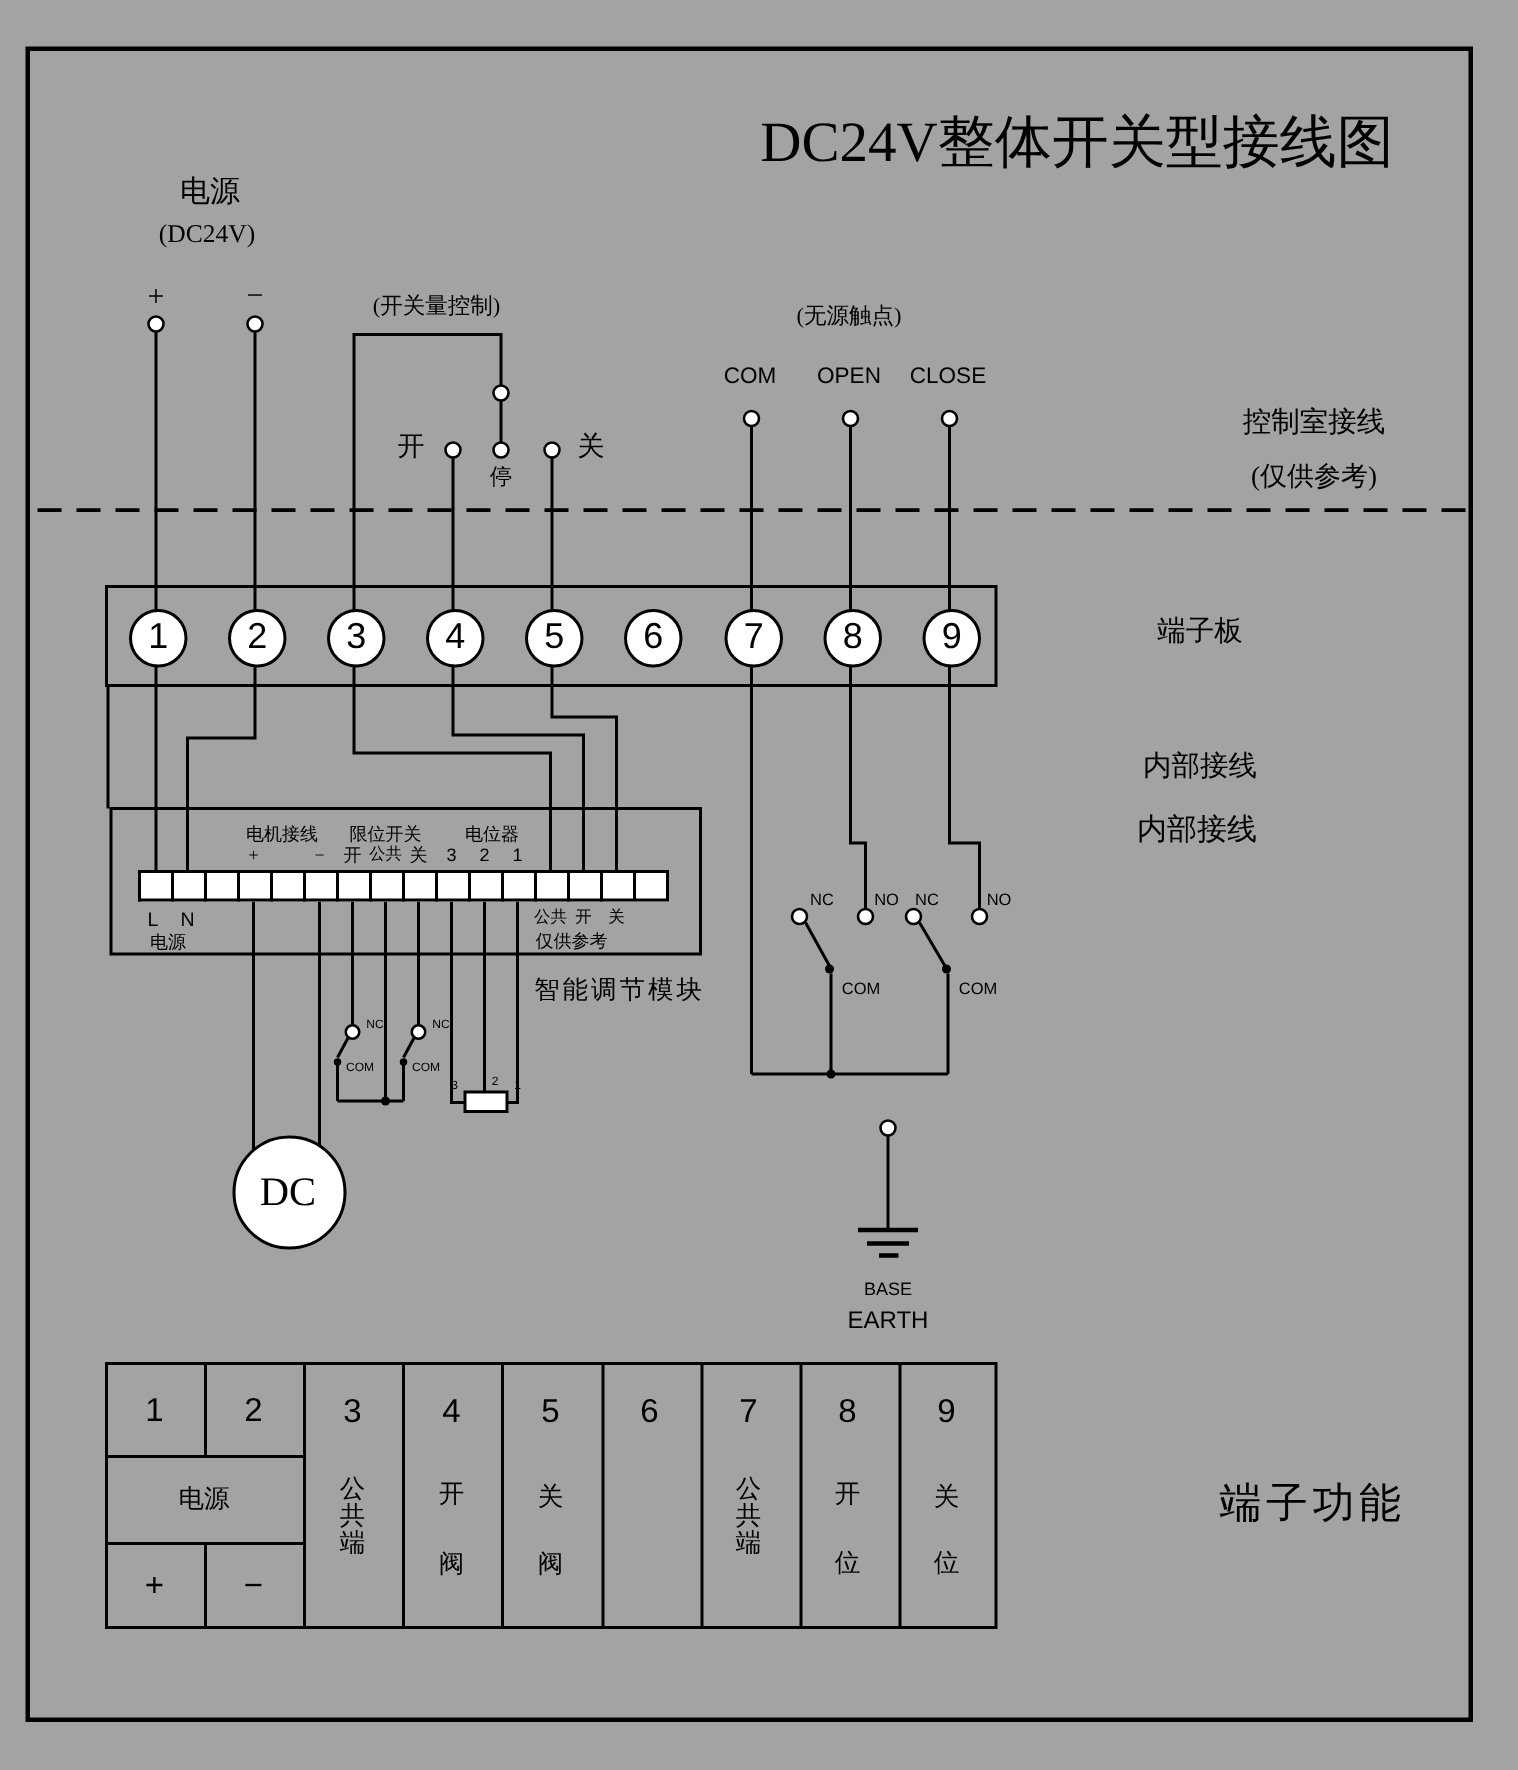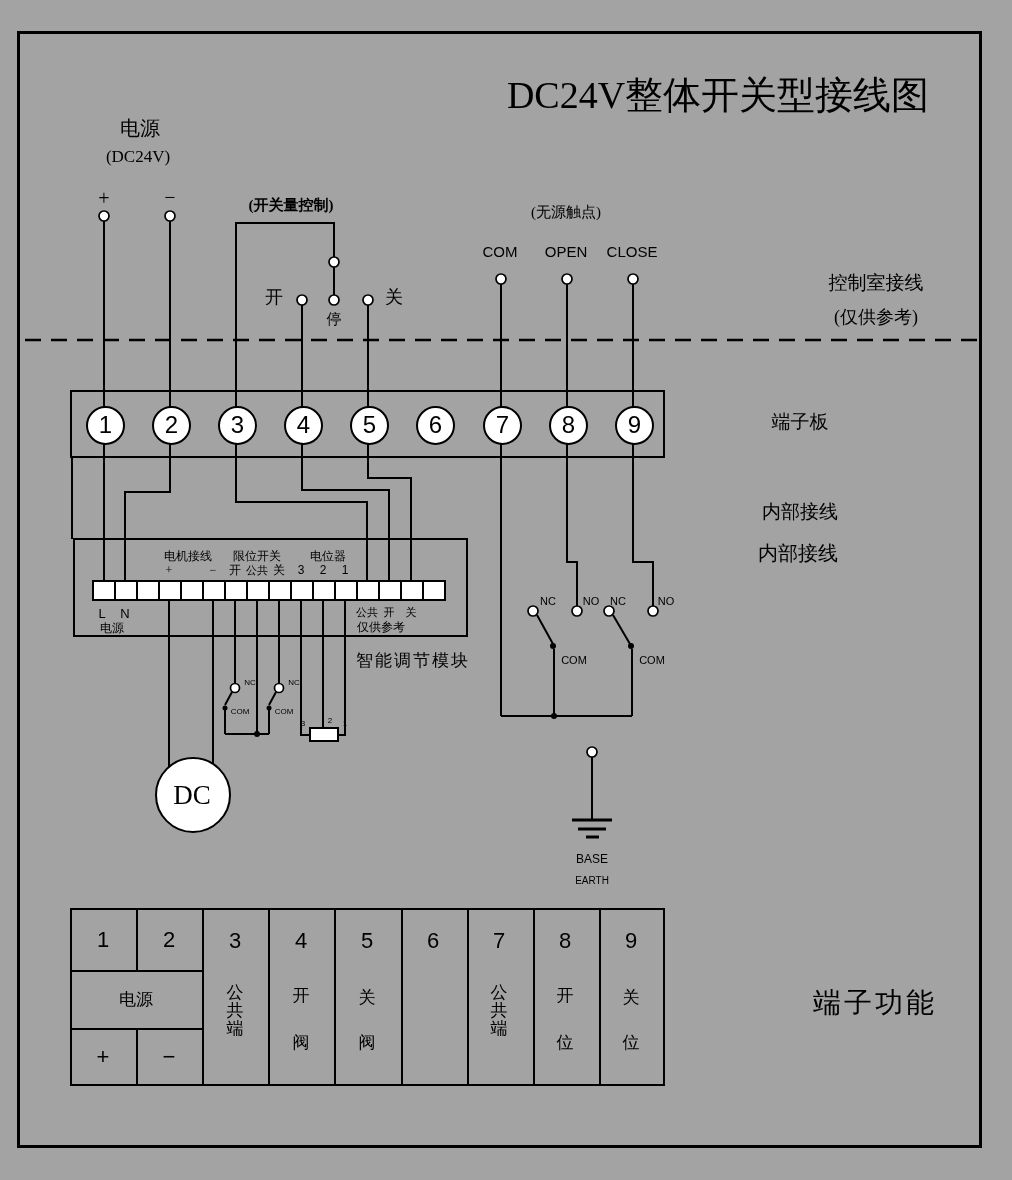--- a/index.html
+++ b/index.html
@@ -88,21 +88,21 @@
         <circle cx="631" cy="646" r="3"></circle>
       <circle cx="554" cy="716" r="3"></circle>
     </g>
   </svg>
 
   <div class="lbl serif" style="left:718px;top:95px;font-size:38px;">DC24V整体开关型接线图</div>
   <div class="lbl serif" style="left:140px;top:128px;font-size:20px;">电源</div>
   <div class="lbl serif" style="left:138px;top:156px;font-size:17px;">(DC24V)</div>
   <div class="lbl serif" style="left:104px;top:198px;font-size:20px;">+</div>
   <div class="lbl serif" style="left:170px;top:197px;font-size:20px;">−</div>
-  <div class="lbl serif" style="left:291px;top:205px;font-size:15px;font-weight:bold;">(开关量控制)</div>
+  <div class="lbl serif" style="left:291px;top:205px;font-size:15px;">(开关量控制)</div>
   <div class="lbl serif" style="left:274px;top:297px;font-size:18px;">开</div>
   <div class="lbl serif" style="left:334px;top:319px;font-size:15px;">停</div>
   <div class="lbl serif" style="left:394px;top:297px;font-size:18px;">关</div>
   <div class="lbl serif" style="left:566px;top:212px;font-size:15px;">(无源触点)</div>
   <div class="lbl sans" style="left:500px;top:251px;font-size:15px;">COM</div>
   <div class="lbl sans" style="left:566px;top:251px;font-size:15px;">OPEN</div>
   <div class="lbl sans" style="left:632px;top:251px;font-size:15px;">CLOSE</div>
   <div class="lbl serif" style="left:876px;top:282px;font-size:19px;">控制室接线</div>
   <div class="lbl serif" style="left:876px;top:317px;font-size:18px;">(仅供参考)</div>
 
@@ -168,21 +168,21 @@
   <div class="lbl sans" style="left:345px;top:724px;font-size:8px;">1</div>
   <div class="lbl serif" style="left:192px;top:795px;font-size:27px;">DC</div>
 
   <div class="lbl sans" style="left:548px;top:601px;font-size:11px;">NC</div>
   <div class="lbl sans" style="left:591px;top:601px;font-size:11px;">NO</div>
   <div class="lbl sans" style="left:618px;top:601px;font-size:11px;">NC</div>
   <div class="lbl sans" style="left:666px;top:601px;font-size:11px;">NO</div>
   <div class="lbl sans" style="left:574px;top:660px;font-size:11px;">COM</div>
   <div class="lbl sans" style="left:652px;top:660px;font-size:11px;">COM</div>
   <div class="lbl sans" style="left:592px;top:859px;font-size:12px;">BASE</div>
-  <div class="lbl sans" style="left:592px;top:881px;font-size:10px;">EARTH</div>
+  <div class="lbl sans" style="left:592px;top:881px;font-size:16px;">EARTH</div>
 
   <div class="box" style="left:70px;top:908px;width:591px;height:174px;"></div>
   <div class="tl" style="left:202px;top:908px;width:2px;height:178px;"></div>
   <div class="tl" style="left:268px;top:908px;width:2px;height:178px;"></div>
   <div class="tl" style="left:334px;top:908px;width:2px;height:178px;"></div>
   <div class="tl" style="left:401px;top:908px;width:2px;height:178px;"></div>
   <div class="tl" style="left:467px;top:908px;width:2px;height:178px;"></div>
   <div class="tl" style="left:533px;top:908px;width:2px;height:178px;"></div>
   <div class="tl" style="left:599px;top:908px;width:2px;height:178px;"></div>
   <div class="tl" style="left:136px;top:908px;width:2px;height:62px;"></div>

